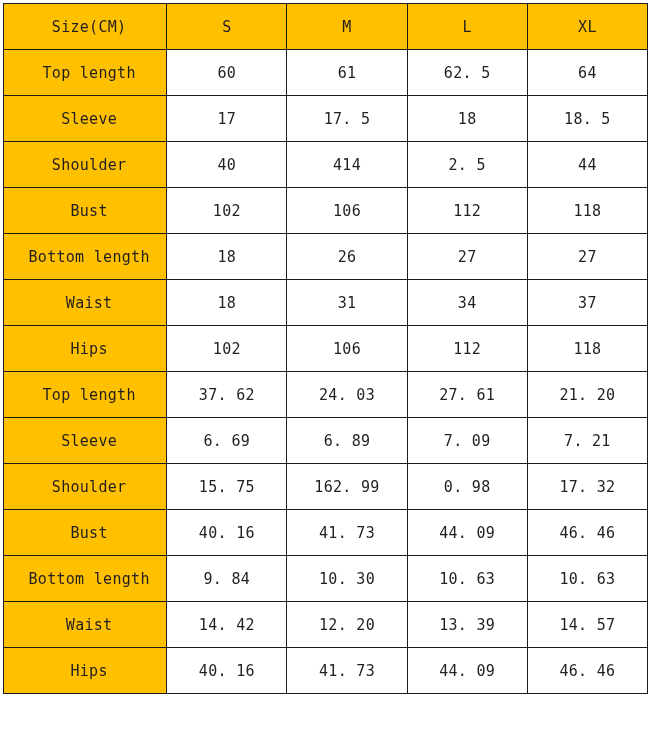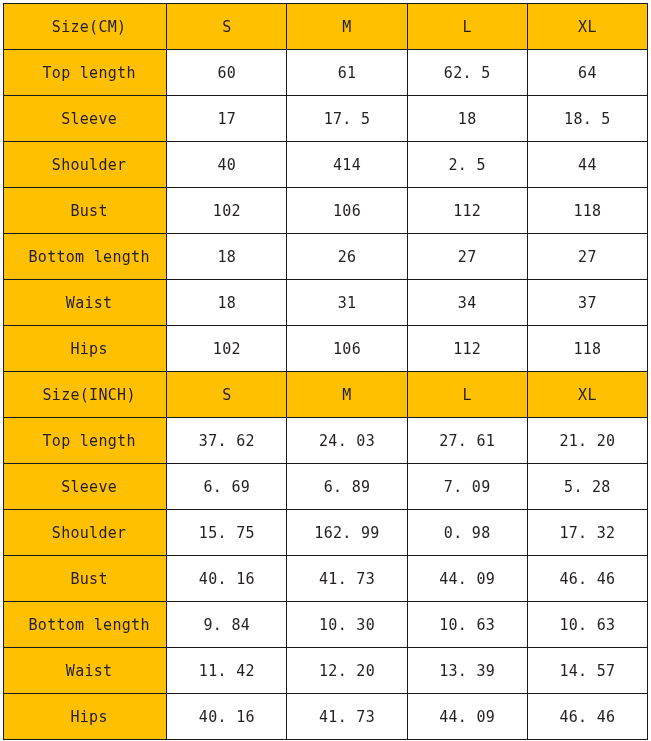--- a/index.html
+++ b/index.html
@@ -120,40 +120,33 @@
           <td class="value-cell"><span class="num">34</span></td>
           <td class="value-cell"><span class="num">37</span></td>
         </tr>
         <tr>
           <td class="label-cell">Hips</td>
           <td class="value-cell"><span class="num">102</span></td>
           <td class="value-cell"><span class="num">106</span></td>
           <td class="value-cell"><span class="num">112</span></td>
           <td class="value-cell"><span class="num">118</span></td>
         </tr>
-        <tr class="header-row">
-          <td class="label-cell">Size(INCH)</td>
-          <td class="value-cell">S</td>
-          <td class="value-cell">M</td>
-          <td class="value-cell">L</td>
-          <td class="value-cell">XL</td>
-        </tr>
         <tr>
           <td class="label-cell">Top length</td>
           <td class="value-cell"><span class="num">37. 62</span></td>
           <td class="value-cell"><span class="num">24. 03</span></td>
           <td class="value-cell"><span class="num">27. 61</span></td>
           <td class="value-cell"><span class="num">21. 20</span></td>
         </tr>
         <tr>
           <td class="label-cell">Sleeve</td>
           <td class="value-cell"><span class="num">6. 69</span></td>
           <td class="value-cell"><span class="num">6. 89</span></td>
           <td class="value-cell"><span class="num">7. 09</span></td>
-          <td class="value-cell"><span class="num">5. 28</span></td>
+          <td class="value-cell"><span class="num">7. 21</span></td>
         </tr>
         <tr>
           <td class="label-cell">Shoulder</td>
           <td class="value-cell"><span class="num">15. 75</span></td>
           <td class="value-cell"><span class="num">162. 99</span></td>
           <td class="value-cell"><span class="num">0. 98</span></td>
           <td class="value-cell"><span class="num">17. 32</span></td>
         </tr>
         <tr>
           <td class="label-cell">Bust</td>
@@ -164,21 +157,21 @@
         </tr>
         <tr>
           <td class="label-cell">Bottom length</td>
           <td class="value-cell"><span class="num">9. 84</span></td>
           <td class="value-cell"><span class="num">10. 30</span></td>
           <td class="value-cell"><span class="num">10. 63</span></td>
           <td class="value-cell"><span class="num">10. 63</span></td>
         </tr>
         <tr>
           <td class="label-cell">Waist</td>
-          <td class="value-cell"><span class="num">11. 42</span></td>
+          <td class="value-cell"><span class="num">14. 42</span></td>
           <td class="value-cell"><span class="num">12. 20</span></td>
           <td class="value-cell"><span class="num">13. 39</span></td>
           <td class="value-cell"><span class="num">14. 57</span></td>
         </tr>
         <tr>
           <td class="label-cell">Hips</td>
           <td class="value-cell"><span class="num">40. 16</span></td>
           <td class="value-cell"><span class="num">41. 73</span></td>
           <td class="value-cell"><span class="num">44. 09</span></td>
           <td class="value-cell"><span class="num">46. 46</span></td>

